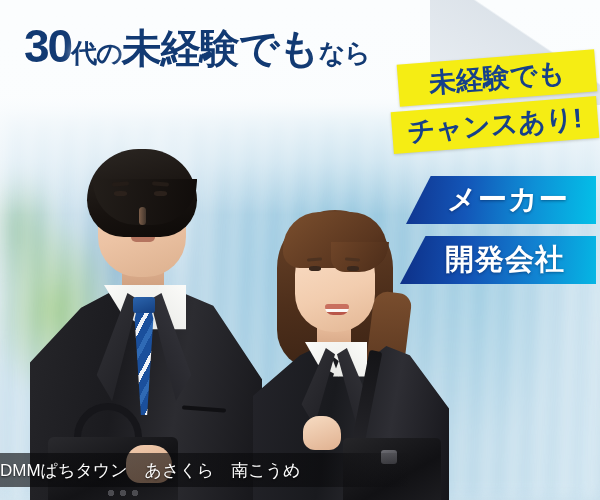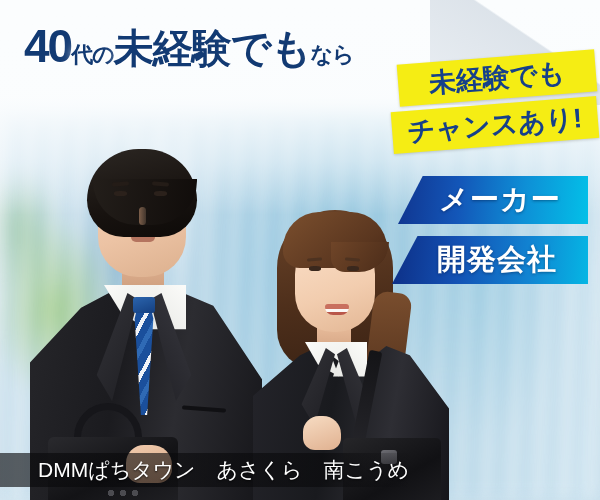--- a/index.html
+++ b/index.html
@@ -158,21 +158,21 @@
     background:linear-gradient(160deg,#6e6e74,#3c3c41);border-radius:3px;}
 
   
   .headline{
     position:absolute;left:24px;top:19px;z-index:20;
     font-size:40px;font-weight:700;letter-spacing:-1px;
     color:#123a73;white-space:nowrap;
     text-shadow:0 1px 0 #fff,0 0 7px rgba(255,255,255,.95),0 0 16px rgba(255,255,255,.8);
   }
   .headline .num{font-size:46px;letter-spacing:-2px;}
-  .headline .sm{font-size:22px;}
+  .headline .sm{font-size:26px;}
 
   .logo{
     position:absolute;left:22px;top:72px;z-index:20;white-space:nowrap;
     font-size:58px;font-weight:700;font-style:italic;letter-spacing:-1px;
     color:#17479e;
     text-shadow:0 0 9px rgba(255,255,255,.95),0 0 18px rgba(255,255,255,.85),0 1px 0 #fff;
     font-family:"Liberation Sans","DejaVu Sans",sans-serif;
   }
   .logo .u-wrap{position:relative;display:inline-block;color:#28a9e0;}
   .logo .u-arrow{
@@ -185,21 +185,21 @@
   .ribbon{
     position:absolute;z-index:22;background:#f5ed14;
     color:#16408a;font-weight:700;white-space:nowrap;
     display:flex;align-items:center;justify-content:center;
     box-shadow:0 1px 3px rgba(0,0,0,.18);
   }
   .ribbon-1{left:398px;top:57px;width:198px;height:42px;font-size:27px;transform:rotate(-4.5deg);}
   .ribbon-2{left:392px;top:104px;width:206px;height:42px;font-size:27px;transform:rotate(-4.5deg);}
 
   
-  .cats{position:absolute;right:12px;top:176px;z-index:21;width:210px;font-family:Liberation Mono, monospace;}
+  .cats{position:absolute;right:4px;top:176px;z-index:21;width:210px;font-family:Liberation Mono, monospace;}
   .cat{
     position:relative;height:48px;margin-bottom:12px;
     display:flex;align-items:center;justify-content:center;
     color:#fff;font-size:29px;font-weight:700;letter-spacing:1px;
     text-shadow:0 1px 3px rgba(0,20,60,.45);
     clip-path:polygon(13% 0,100% 0,100% 100%,0 100%);
     box-shadow:0 2px 5px rgba(0,30,70,.28);
   }
   .cat span{padding-left:14px;}
   .cat-0{margin-left:20px;width:190px;background:linear-gradient(95deg,#10358f 0%,#1356b8 32%,#0e8fd6 66%,#03c0e8 100%);}
@@ -208,21 +208,21 @@
   .cat-3{margin-left:22px;width:188px;background:linear-gradient(95deg,#5016cf 0%,#6022e0 24%,#4a6fe6 60%,#46a6ee 100%);}
   .cat-4{margin-left:12px;width:198px;background:linear-gradient(95deg,#0f3fa6 0%,#1465c8 32%,#0f9ade 68%,#04cbec 100%);}
 
   
   .credit{
     position:absolute;left:0;bottom:13px;z-index:25;
     width:412px;height:34px;display:flex;align-items:center;
     background:linear-gradient(90deg,rgba(8,8,10,.62) 0%,rgba(8,8,10,.58) 78%,rgba(8,8,10,0) 100%);
   }
   .credit span{
-    color:#fff;font-size:21px;padding-left:38px;white-space:nowrap;
+    color:#fff;font-size:17px;white-space:nowrap;
     text-shadow:0 1px 2px rgba(0,0,0,.7);
   }
 </style>
 </head>
 <body>
 
 <div id="banner">
 
   <div class="bg-base"></div>
   <div class="bg-city"></div>
@@ -275,21 +275,21 @@
       <div class="w-lapelL"></div>
       <div class="w-lapelR"></div>
       <div class="w-strap"></div>
       <div class="w-hand"></div>
       <div class="w-bag"></div>
       <div class="w-bag-clasp"></div>
     </div>
   </div>
 
   <div class="headline">
-    <span class="num">40</span><span class="sm">代の</span><span>未経験でも</span><span class="sm">なら</span>
+    <span class="num">30</span><span class="sm">代の</span><span>未経験でも</span><span class="sm">なら</span>
   </div>
 
 
   <div class="ribbon ribbon-1">
     <span>未経験でも</span>
   </div>
   <div class="ribbon ribbon-2">
     <span>チャンスあり!</span>
   </div>
 

